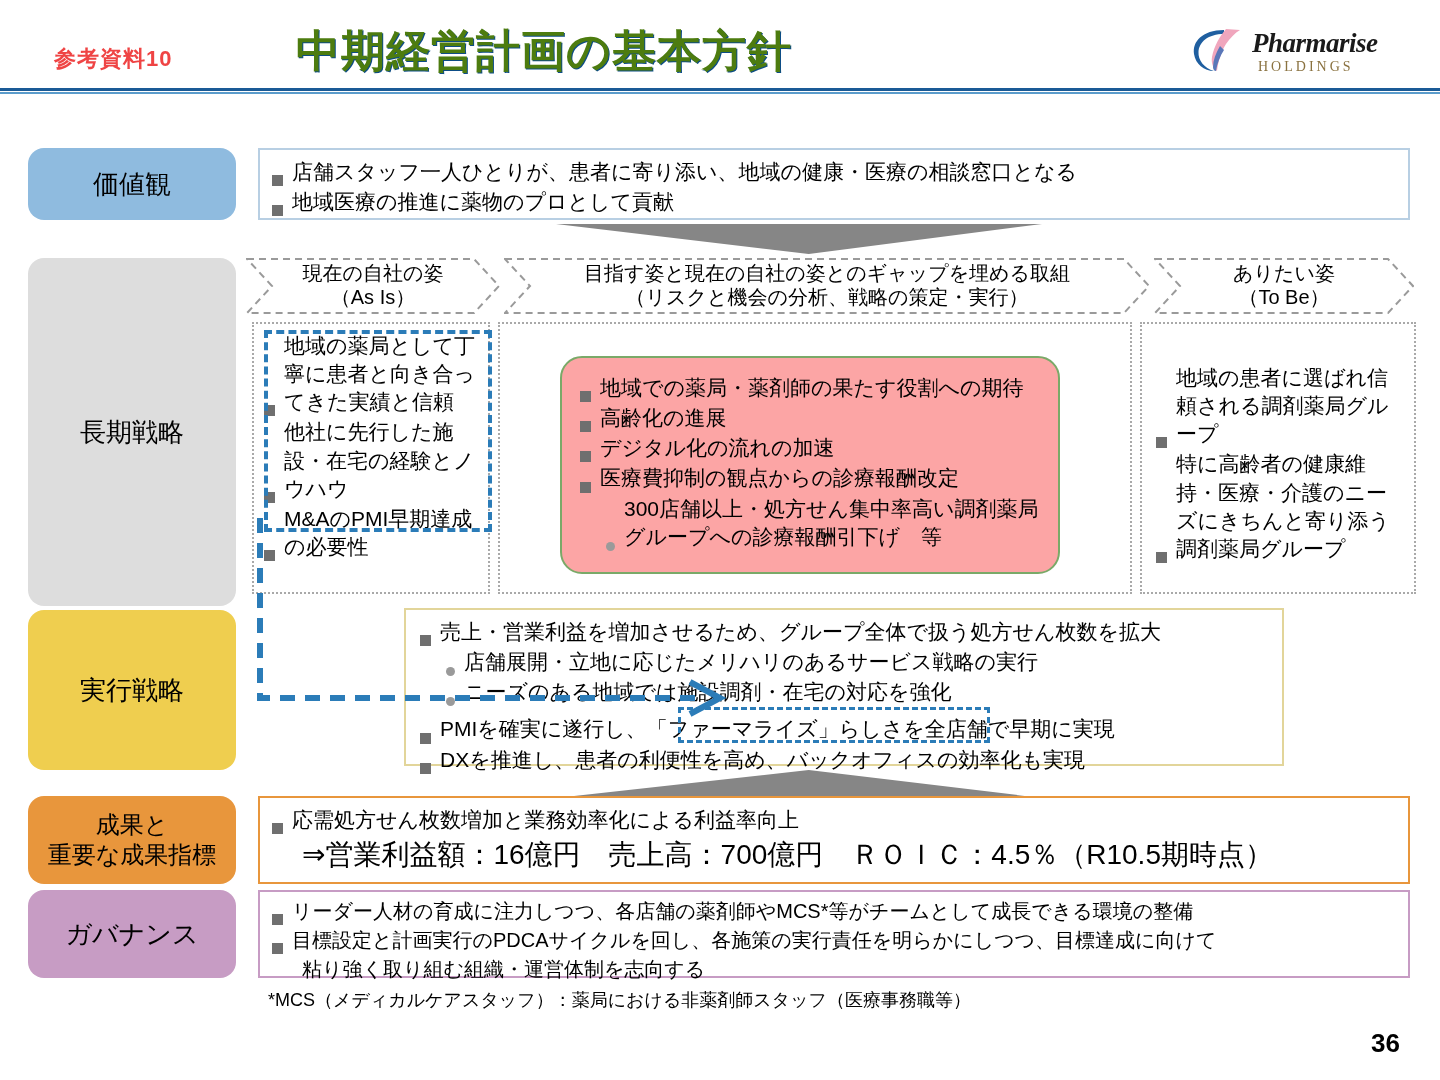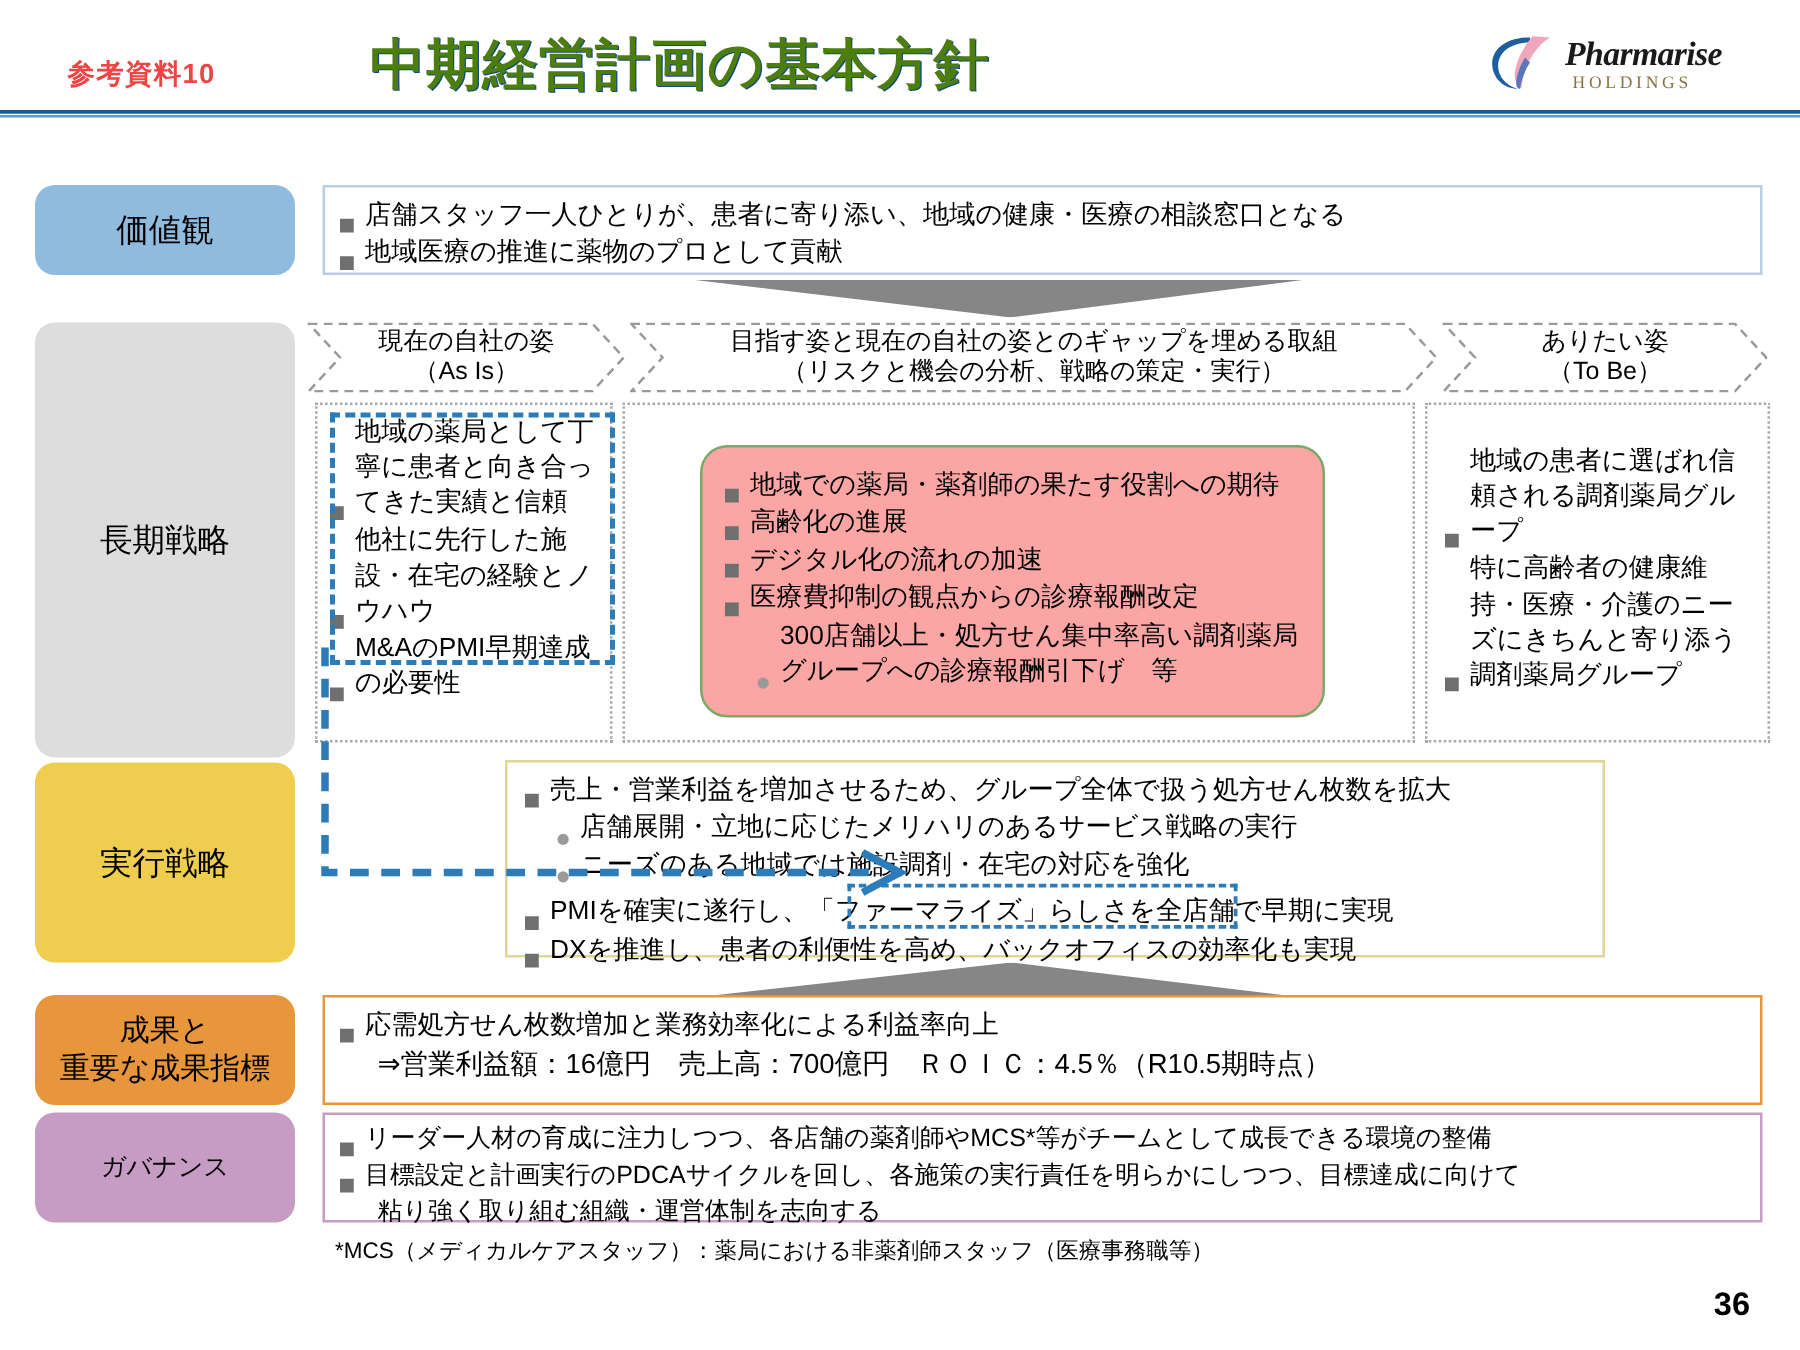--- a/index.html
+++ b/index.html
@@ -25,53 +25,53 @@
   #hdr-rule1{position:absolute;left:0;top:88px;width:1440px;height:3px;background:#1a5a96;}
   #hdr-rule2{position:absolute;left:0;top:92px;width:1440px;height:2px;background:#5b9ccb;}
 
   
   .badge{position:absolute;border-radius:16px;display:flex;align-items:center;justify-content:center;
     text-align:center;font-weight:normal;color:#000;line-height:1.25;}
   #badge-values{left:28px;top:148px;width:208px;height:72px;background:#8fbbdf;font-size:26px;}
   #badge-long{left:28px;top:258px;width:208px;height:348px;background:#dddddd;font-size:26px;}
   #badge-exec{left:28px;top:610px;width:208px;height:160px;background:#efce4f;font-size:26px;}
   #badge-kpi{left:28px;top:796px;width:208px;height:88px;background:#e8963c;font-size:24px;}
-  #badge-gov{left:28px;top:890px;width:208px;height:88px;background:#c79cc4;font-size:20px;}
+  #badge-gov{left:28px;top:890px;width:208px;height:88px;background:#c79cc4;font-size:26px;}
 
   
   .cbox{position:absolute;background:#fff;box-sizing:border-box;}
   #box-values{left:258px;top:148px;width:1152px;height:72px;border:2px solid #b8cfe3;padding:8px 12px 0 12px;}
   #box-kpi{left:258px;top:796px;width:1152px;height:88px;border:2px solid #e8963c;padding:8px 12px 0 12px;}
   #box-gov{left:258px;top:890px;width:1152px;height:88px;border:2px solid #c79cc4;padding:6px 12px 0 12px;}
 
   
   .bl{display:flex;align-items:flex-end;margin:0 0 2px 0;}
   .sq{flex:0 0 auto;width:11px;height:11px;background:#6f6f6f;margin:9px 9px 0 0;}
   .dt{flex:0 0 auto;width:9px;height:9px;border-radius:50%;background:#9a9a9a;margin:10px 9px 0 0;}
   .txt{font-size:21px;line-height:1.34;}
   .txt.s{font-size:20px;}
   .sub{margin-left:26px;}
-  .indent{margin-left:30px;font-size:22px;line-height:1.34;}
+  .indent{margin-left:30px;font-size:28px;line-height:1.34;}
 
   
   #chev-row{position:absolute;left:246px;top:258px;width:1168px;height:56px;}
   .chev{position:absolute;height:56px;box-sizing:border-box;display:flex;align-items:center;justify-content:center;
     text-align:center;font-size:20px;line-height:1.18;color:#000;}
   .chev .cl{position:relative;z-index:2;padding:0 16px;}
   .chev .shape{position:absolute;left:0;top:0;width:100%;height:100%;}
 
   
   #col-asis{position:absolute;left:252px;top:322px;width:238px;height:272px;border:2px dotted #a9a9a9;box-sizing:border-box;}
   #col-gap{position:absolute;left:498px;top:322px;width:634px;height:272px;border:2px dotted #a9a9a9;box-sizing:border-box;}
   #col-tobe{position:absolute;left:1140px;top:322px;width:276px;height:272px;border:2px dotted #a9a9a9;box-sizing:border-box;}
 
   #asis-inner{position:absolute;left:10px;top:8px;width:218px;height:256px;}
   #asis-dashed{position:absolute;left:264px;top:330px;width:228px;height:202px;
     border:4px dashed #2b7cb8;box-sizing:border-box;}
-  #tobe-inner{position:absolute;left:14px;top:30px;width:250px;font-family:Liberation Serif, serif;}
+  #tobe-inner{position:absolute;left:14px;top:40px;width:250px;}
 
   #green-box{position:absolute;left:520px;top:356px;width:500px;height:218px;
     border:2px solid #7aa968;border-radius:22px;box-sizing:border-box;padding:16px 18px 0 18px;background:#fca5a5;margin-left:40px;}
 
   
   #box-exec{position:absolute;left:404px;top:608px;width:880px;height:158px;
     border:2px solid #e2d59a;box-sizing:border-box;padding:8px 14px 0 14px;background:#fff;}
   #pharma-dash{position:absolute;left:678px;top:707px;width:312px;height:36px;
     border:3px dashed #2b7cb8;box-sizing:border-box;}
 

